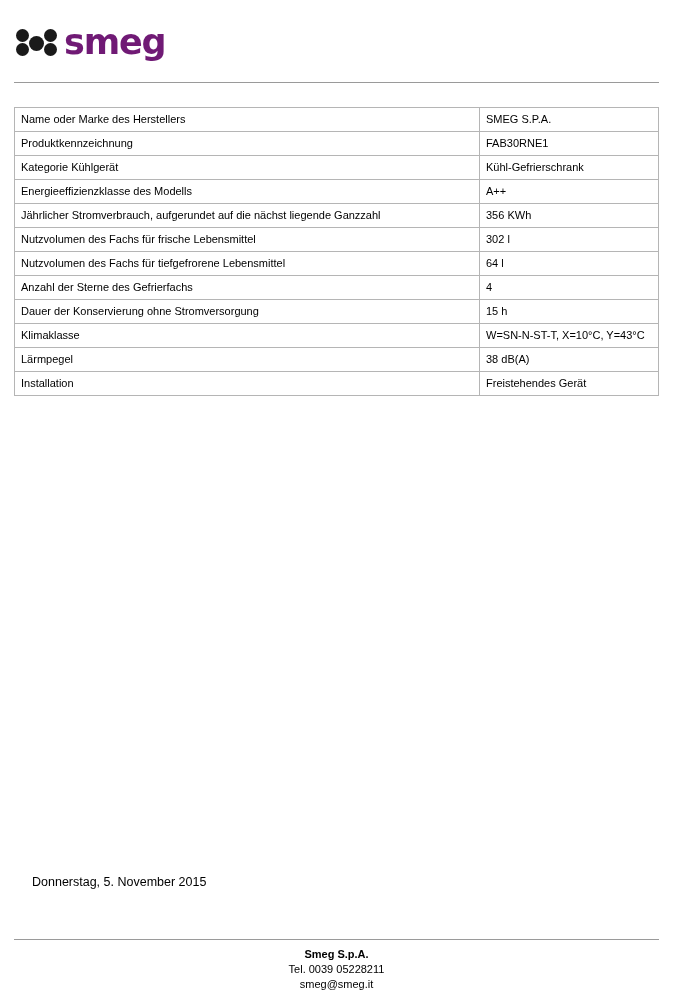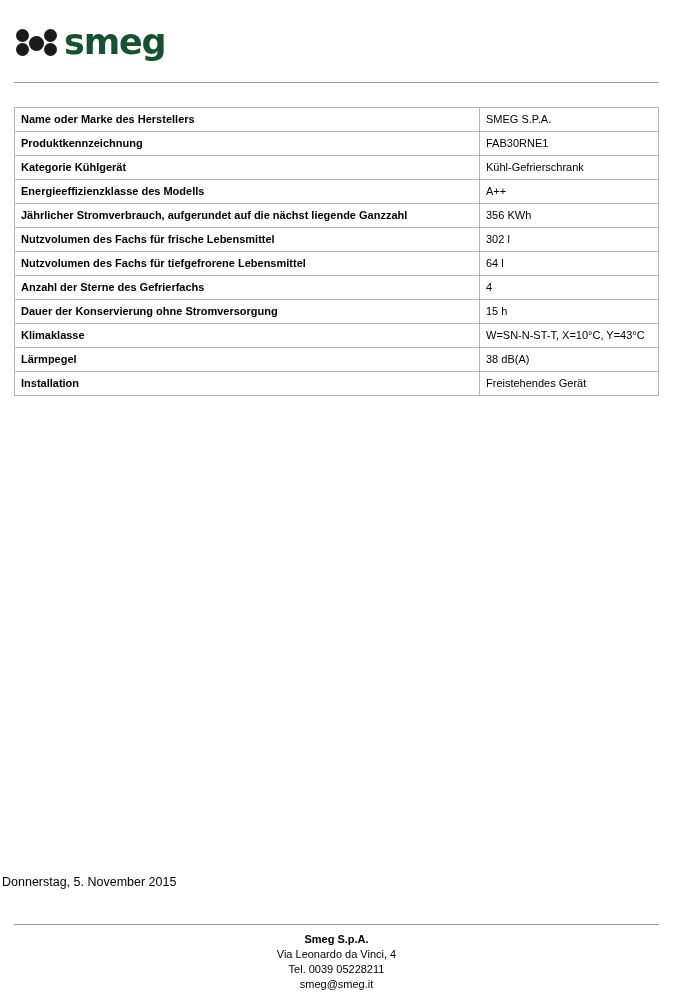--- a/index.html
+++ b/index.html
@@ -49,21 +49,21 @@
   .d2 { width: 13px; height: 13px; left: 0px;  top: 16px; }
   .d3 { width: 15px; height: 15px; left: 13px; top: 9px; }
   .d4 { width: 13px; height: 13px; left: 28px; top: 2px; }
   .d5 { width: 13px; height: 13px; left: 28px; top: 16px; }
   .logo-word {
     font-family: "DejaVu Sans", sans-serif;
     font-size: 35px;
     font-weight: bold;
     letter-spacing: -1.2px;
     line-height: 30px;
-    color: #14532d;
+    color: #701a75;
   }
 
   
   .doc-title {
     margin-top: 26px;
     font-size: 13.5px;
     font-weight: bold;
     line-height: 20px;
     letter-spacing: 0px;
     padding-right: 50px;
@@ -82,27 +82,27 @@
     table-layout: fixed;
     font-size: 11px;
   }
   table.spec td {
     border: 1px solid #b5b5b5;
     padding: 5px 6px 5px 6px;
     height: 11px;
     vertical-align: middle;
     line-height: 13px;
   }
-  table.spec td.k { width: 452px; font-weight: bold; }
+  table.spec td.k { width: 452px; }
   table.spec td.v { width: auto; }
 
   
   .doc-date {
     position: absolute;
-    left: 2px;
+    left: 32px;
     top: 875px;
     font-size: 12.5px;
   }
 
   
   .footer {
     position: absolute;
     left: 14px;
     right: 14px;
     bottom: 8px;
@@ -189,18 +189,17 @@
         <td class="v">Freistehendes Gerät</td>
       </tr>
     </tbody>
   </table>
 
   <div class="doc-date">Donnerstag, 5. November 2015</div>
 
   <div class="footer">
     <div class="footer-rule"></div>
     <div class="company">Smeg S.p.A.</div>
-    <div>Via Leonardo da Vinci, 4</div>
     <div>Tel. 0039 05228211</div>
     <div>smeg@smeg.it</div>
   </div>
 
 </div>
 
 </body></html>

